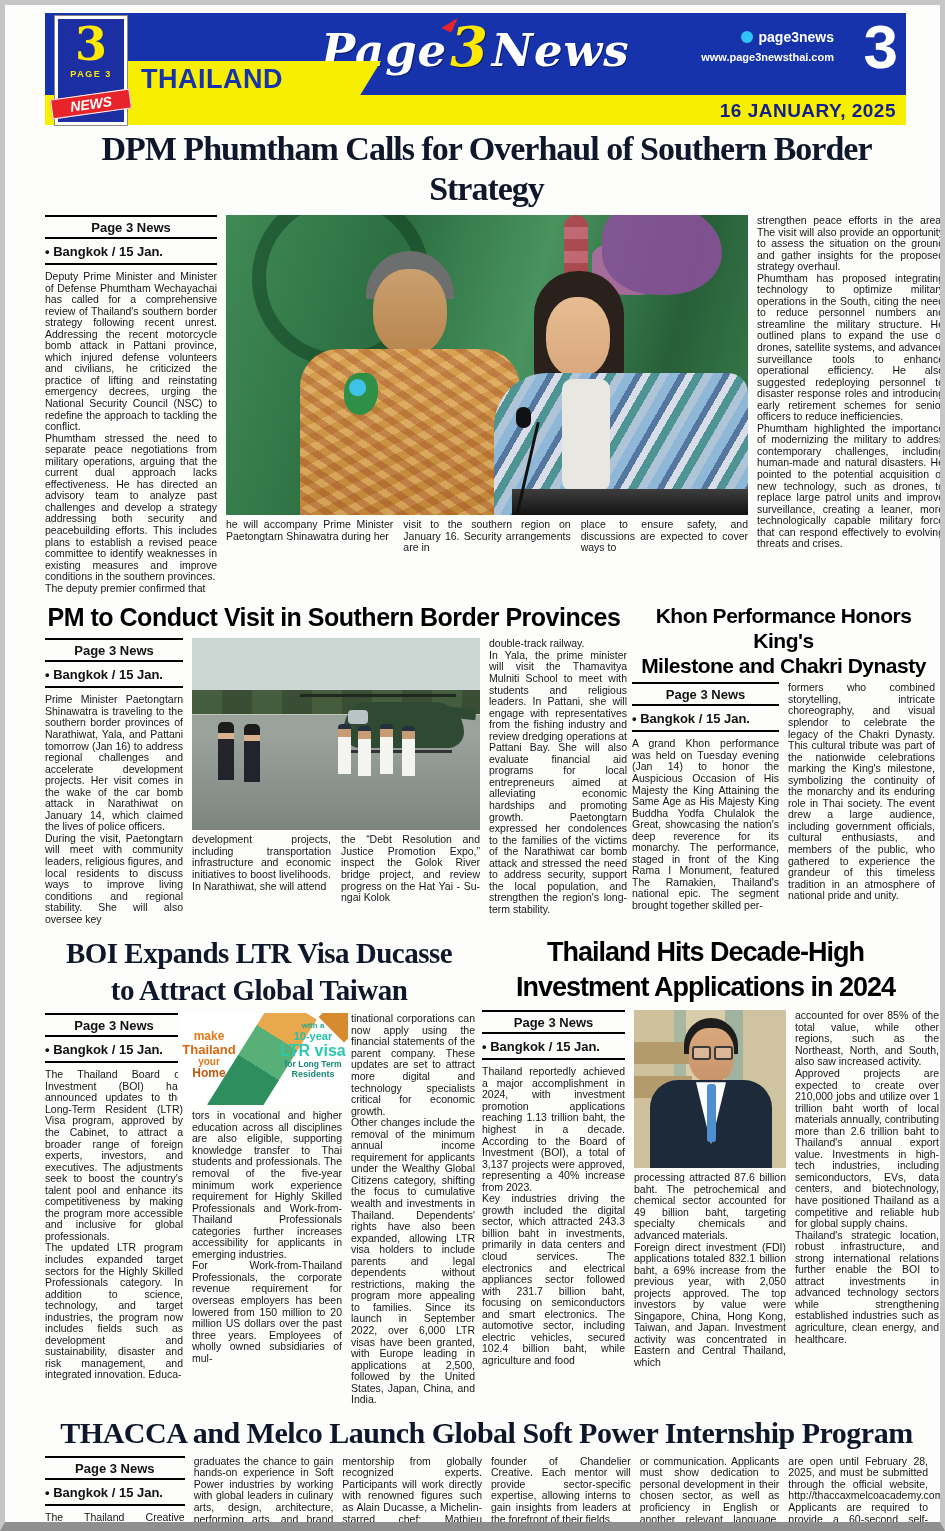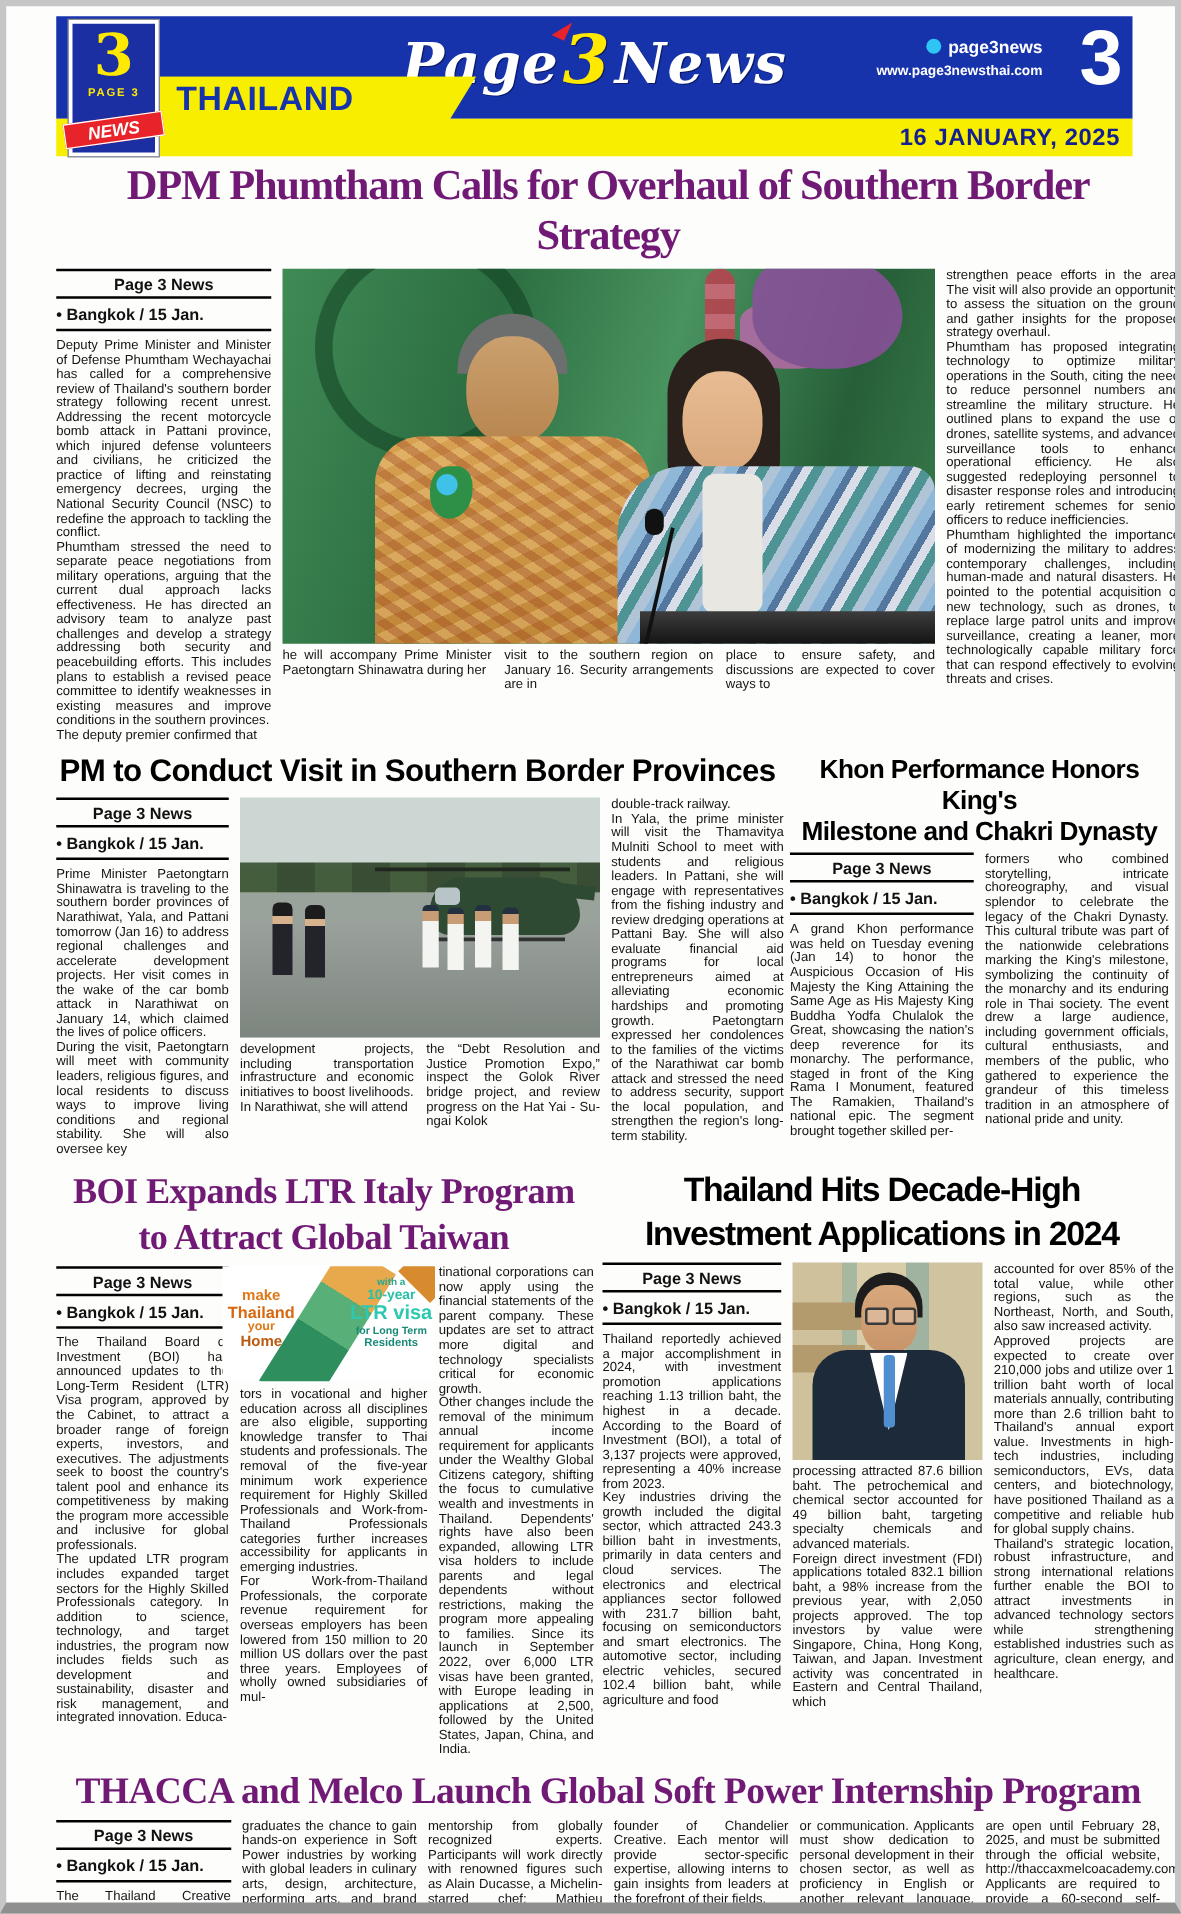--- a/index.html
+++ b/index.html
@@ -24,21 +24,21 @@
   .masthead-title{position:absolute;top:6px;left:0;right:0;text-align:center;z-index:1;color:#fff;font-family:"DejaVu Serif",serif;font-style:italic;font-weight:bold;font-size:45px;line-height:56px;letter-spacing:1px;text-shadow:1px 1px 0 #0a1a66;}
   .m3-wrap{position:relative;display:inline-block;margin:0 3px;}
   .m3{color:#ffe900;font-size:54px;}
   .m3-red{position:absolute;top:-4px;left:-6px;width:0;height:0;border-left:11px solid transparent;border-bottom:16px solid #e8232a;transform:rotate(24deg);}
   .hdr-social{position:absolute;right:72px;top:16px;display:flex;align-items:center;gap:6px;color:#fff;font-weight:bold;font-size:14px;z-index:2;}
   .dot{width:12px;height:12px;border-radius:50%;background:#2ec4f3;display:inline-block;}
   .hdr-site{position:absolute;right:72px;top:38px;color:#fff;font-weight:bold;font-size:11px;z-index:2;}
   .hdr-pagenum{position:absolute;right:8px;top:2px;color:#fff;font-weight:bold;font-size:62px;line-height:64px;z-index:2;}
 
   
-  .headline-serif{font-family:"Liberation Serif",serif;font-weight:bold;color:#701a75;margin:0;}
+  .headline-serif{font-family:"Liberation Serif",serif;font-weight:bold;color:#0f172a;margin:0;}
   .headline-sans{font-family:"Liberation Sans",sans-serif;font-weight:bold;color:#000;margin:0;}
   .main-headline{font-size:34px;line-height:40px;text-align:center;letter-spacing:-1px;margin:4px 0 6px;}
   .pm-headline{font-size:25px;line-height:28px;text-align:center;margin-bottom:7px;letter-spacing:-.5px;}
   .khon-headline{font-size:21px;line-height:25px;text-align:center;margin-bottom:4px;letter-spacing:-.5px;}
   .boi-headline{font-size:29px;line-height:37px;text-align:center;letter-spacing:-.5px;margin-bottom:4px;}
   .inv-headline{font-size:27px;line-height:35px;text-align:center;letter-spacing:-1px;margin-bottom:5px;}
   .thacca-headline{font-size:30px;line-height:34px;text-align:center;letter-spacing:-.5px;margin:10px 0 6px;}
 
   
   .bt{font-size:10.5px;line-height:1.1;text-align:justify;margin:0;color:#141414;}
@@ -257,21 +257,21 @@
             <p class="bt">formers who combined storytelling, intricate choreography, and visual splendor to celebrate the legacy of the Chakri Dynasty. This cultural tribute was part of the nationwide celebrations marking the King's milestone, symbolizing the continuity of the monarchy and its enduring role in Thai society. The event drew a large audience, including government officials, cultural enthusiasts, and members of the public, who gathered to experience the grandeur of this timeless tradition in an atmosphere of national pride and unity.</p>
           </div>
         </div>
       </div>
     </section>
 
     <section class="row sec3">
 
       <div class="col w428">
         <h2 class="headline-serif boi-headline">
-          <span>BOI Expands LTR Italy Program</span><br>
+          <span>BOI Expands LTR Visa Ducasse</span><br>
           <span>to Attract Global Taiwan</span>
         </h2>
         <div class="row">
           <div class="col w138">
             <div class="src-block">
               <div class="src-name">Page 3 News</div>
               <div class="dateline">• Bangkok / 15 Jan.</div>
             </div>
             <p class="bt">The Thailand Board of Investment (BOI) has announced updates to the Long-Term Resident (LTR) Visa program, approved by the Cabinet, to attract a broader range of foreign experts, investors, and executives. The adjustments seek to boost the country's talent pool and enhance its competitiveness by making the program more accessible and inclusive for global professionals.</p>
             <p class="bt">The updated LTR program includes expanded target sectors for the Highly Skilled Professionals category. In addition to science, technology, and target industries, the program now includes fields such as development and sustainability, disaster and risk management, and integrated innovation. Educa-</p>
@@ -323,21 +323,21 @@
               <i class="inv-shelf"></i>
               <i class="inv-hair"></i>
               <i class="inv-face"></i>
               <i class="lens l1"></i>
               <i class="lens l2"></i>
               <i class="inv-suit"></i>
               <i class="inv-shirt"></i>
               <i class="inv-tie"></i>
             </div>
             <p class="bt">processing attracted 87.6 billion baht. The petrochemical and chemical sector accounted for 49 billion baht, targeting specialty chemicals and advanced materials.</p>
-            <p class="bt">Foreign direct investment (FDI) applications totaled 832.1 billion baht, a 98% increase from the previous year, with 2,050 projects approved. The top investors by value were Singapore, China, Hong Kong, Taiwan, and Japan. Investment activity was concentrated in Eastern and Central Thailand, which</p>
+            <p class="bt">Foreign direct investment (FDI) applications totaled 832.1 billion baht, a 69% increase from the previous year, with 2,050 projects approved. The top investors by value were Singapore, China, Hong Kong, Taiwan, and Japan. Investment activity was concentrated in Eastern and Central Thailand, which</p>
           </div>
           <div class="col w144">
             <p class="bt">accounted for over 85% of the total value, while other regions, such as the Northeast, North, and South, also saw increased activity.</p>
             <p class="bt">Approved projects are expected to create over 210,000 jobs and utilize over 1 trillion baht worth of local materials annually, contributing more than 2.6 trillion baht to Thailand's annual export value. Investments in high-tech industries, including semiconductors, EVs, data centers, and biotechnology, have positioned Thailand as a competitive and reliable hub for global supply chains.</p>
             <p class="bt">Thailand's strategic location, robust infrastructure, and strong international relations further enable the BOI to attract investments in advanced technology sectors while strengthening established industries such as agriculture, clean energy, and healthcare.</p>
           </div>
         </div>
       </div>
     </section>
 

